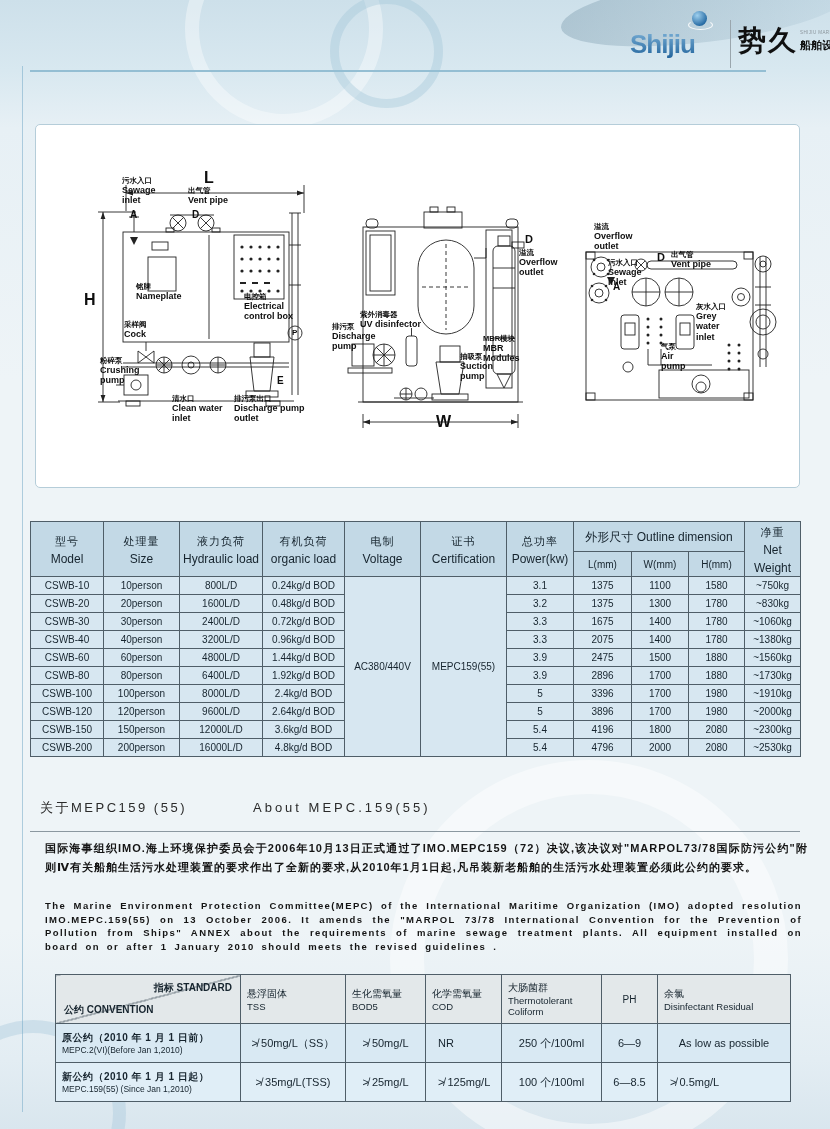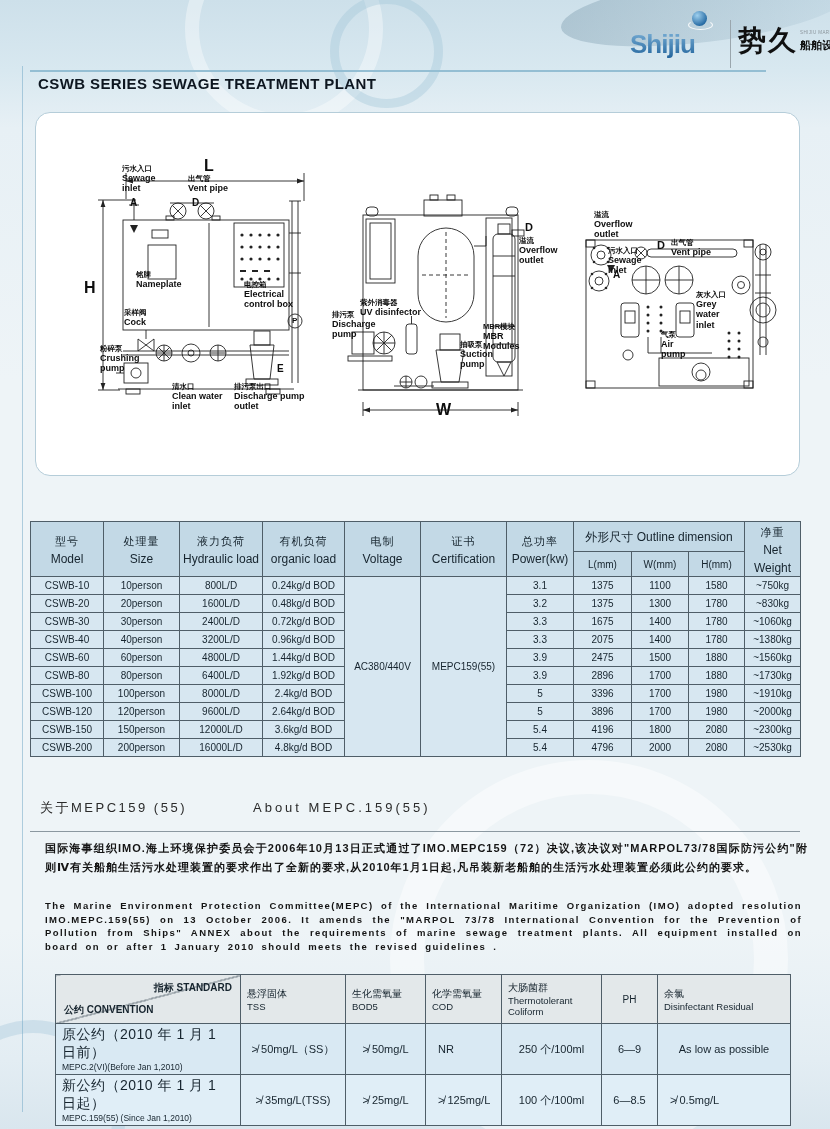--- a/index.html
+++ b/index.html
@@ -24,21 +24,21 @@
     background:linear-gradient(#7fb4da,#1c5f98);-webkit-background-clip:text;background-clip:text;color:transparent;}
   .logo .sphere{position:absolute;left:62px;top:-1px;width:15px;height:15px;border-radius:50%;
     background:radial-gradient(circle at 35% 30%,#9fd0ee,#2a6ea6 70%,#174d79);}
   .logo .sphere-ring{position:absolute;left:58px;top:8px;width:23px;height:8px;border-radius:50%;border:1.5px solid rgba(255,255,255,.85);border-top-color:transparent;}
   .logo .sep{position:absolute;left:100px;top:8px;width:1px;height:48px;background:#9aa6ad;}
   .logo .zh{position:absolute;left:108px;top:10px;font-size:28px;font-weight:900;color:#101010;letter-spacing:2px;}
   .logo .tag{position:absolute;left:170px;top:18px;font-size:4.5px;color:#8b959b;letter-spacing:.4px;white-space:nowrap;}
   .logo .sub{position:absolute;left:170px;top:26px;font-size:11px;font-weight:bold;color:#101010;white-space:nowrap;}
 
   
-  .panel{left:35px;top:112px;width:763px;height:362px;background:#fff;border:1px solid #b5cdd9;border-radius:15px;}
+  .panel{left:35px;top:124px;width:763px;height:362px;background:#fff;border:1px solid #b5cdd9;border-radius:5px;}
   .panel svg{position:absolute;}
   .dlabel{position:absolute;line-height:1.12;color:#0e0e0e;}
   .dlabel .zh{font-size:7.5px;font-weight:600;display:block;}
   .dlabel .en{font-size:9px;font-weight:bold;display:block;}
   .dletter{position:absolute;font-weight:bold;color:#0e0e0e;}
 
   
   .spec{position:absolute;left:30px;top:521px;width:770px;border-collapse:collapse;table-layout:fixed;z-index:2;}
   .spec th,.spec td{border:1px solid #4f5e68;text-align:center;vertical-align:middle;overflow:hidden;padding:0;}
   .spec th{background:#c3d9e6;font-weight:normal;}
@@ -57,42 +57,41 @@
 
   
   .std{position:absolute;left:55px;top:974px;width:735px;border-collapse:collapse;table-layout:fixed;z-index:2;}
   .std th,.std td{border:1px solid #4f5e68;vertical-align:middle;padding:2px 6px;overflow:hidden;}
   .std thead th{background:#e3e8ea;text-align:left;font-weight:normal;height:44px;}
   .std .cz{font-size:10px;display:block;}
   .std .ce{font-size:9.5px;display:block;}
   .std tbody tr.r0 td,.std tbody tr.r0 th{background:#d9e9f3;}
   .std tbody tr.r1 td,.std tbody tr.r1 th{background:#e0eef7;}
   .std tbody th{text-align:left;font-weight:normal;height:34px;}
-  .std .nz{font-size:14px;font-weight:normal;display:block;letter-spacing:.5px;}
+  .std .nz{font-size:10px;font-weight:bold;display:block;letter-spacing:.5px;}
   .std .ne{font-size:8.5px;display:block;}
   .std td{font-size:11px;text-align:center;}
   .std td.lft{text-align:left;padding-left:12px;}
   .std .corner{position:relative;background:
       linear-gradient(to bottom right,transparent calc(50% - .6px),#78848c calc(50% - .6px),#78848c calc(50% + .6px),transparent calc(50% + .6px)),#e3e8ea; font-weight: bold;}
   .std .corner .ct{position:absolute;right:8px;top:6px;font-size:10px;}
   .std .corner .cb{position:absolute;left:8px;bottom:6px;font-size:10px;}
 </style>
 </head>
 <body>
 
 <div class="page">
   <div class="deco ring1"></div>
   <div class="deco ring2"></div>
   <div class="deco blob1"></div>
   <div class="deco ring3"></div>
   <div class="deco ring4"></div>
   <div class="vline"></div>
 
   <div class="z title-rule"></div>
-  <div class="z title-en">CSWB SERIES  SEWAGE TREATMENT PLANT</div>
   <div class="z logo">
     <span class="sphere"></span>
     <span class="sphere-ring"></span>
     <span class="brand">Shijiu</span>
     <span class="sep"></span>
     <span class="zh">势久</span>
     <span class="tag">SHIJIU MARINE EQUIPT</span>
     <span class="sub">船舶设备</span>
   </div>
 

